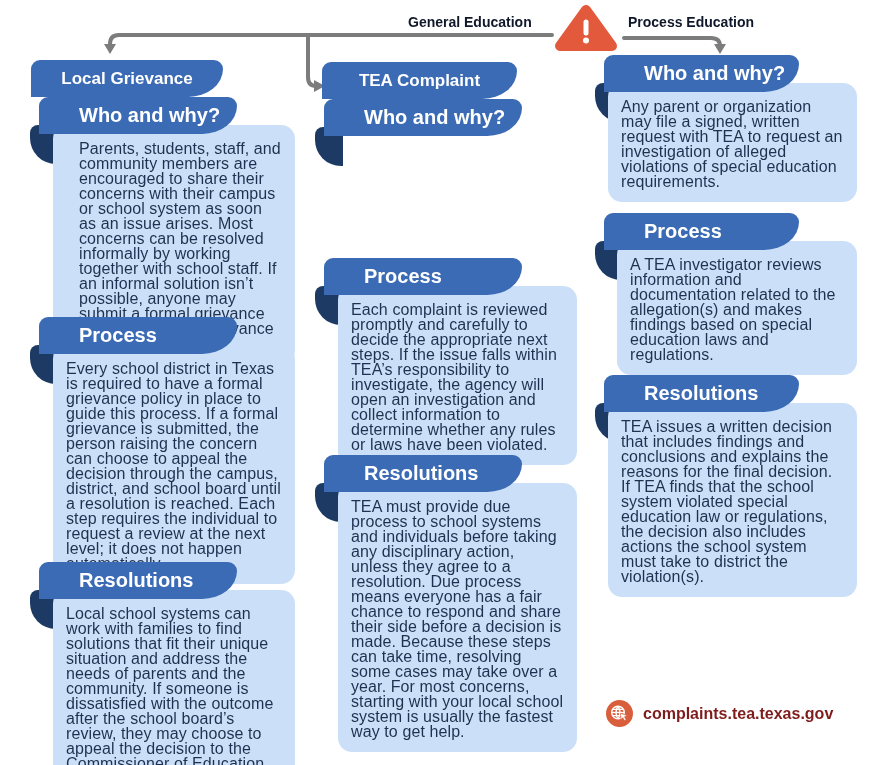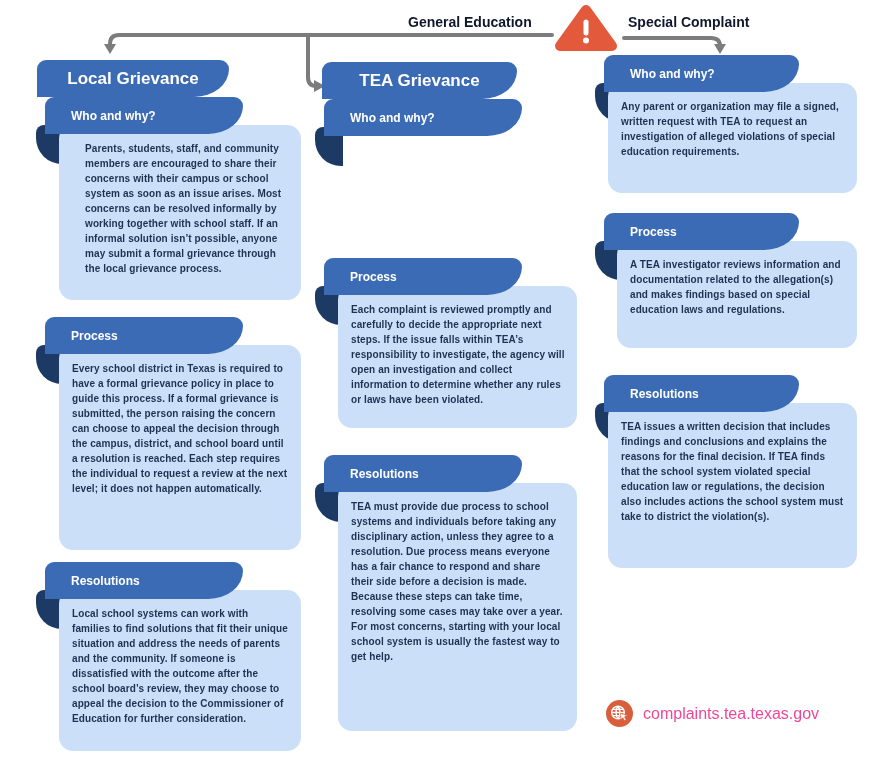--- a/index.html
+++ b/index.html
@@ -5,29 +5,29 @@
   html,body{margin:0;padding:0;background:#fff;}
   .canvas{position:relative;width:882px;height:765px;background:#ffffff;overflow:hidden;
           font-family:"Liberation Sans","DejaVu Sans",sans-serif;}
   .toplabel{position:absolute;font-size:14px;font-weight:bold;color:#0f172a;white-space:nowrap;}
   .connectors{position:absolute;left:0;top:0;}
   .col{position:absolute;}
   .ribbon{position:relative;height:37px;background:#3b6bb5;color:#ffffff;font-weight:bold;
           border-radius:12px 12px 46px 0 / 12px 12px 37px 0;display:flex;align-items:center;}
   .title-ribbon{justify-content:center;font-size:17px;z-index:3;}
   .card{position:absolute;left:0;width:100%;}
-  .hdr{margin-left:9px;width:198px;font-size:12px;padding-left:26px;box-sizing:border-box;
+  .hdr{margin-left:9px;width:198px;font-size:20px;padding-left:40px;box-sizing:border-box;
        position:relative;z-index:2;}
   .fold{position:absolute;left:0;top:28px;width:28px;height:39px;background:#1c3a63;
         border-radius:8px 0 0 26px;z-index:0;}
   .bd{position:relative;z-index:1;margin-left:23px;margin-top:-9px;background:#cbe0f8;
-      border-radius:14px;padding:16px 12px 13px 13px;font-size:10px;line-height:15px;
-      color:#1f3150;letter-spacing:0.1px;font-weight:bold;}
+      border-radius:14px;padding:16px 12px 13px 13px;font-size:16px;line-height:15px;
+      color:#1f3150;letter-spacing:0.1px;}
   .footer{position:absolute;left:606px;top:700px;display:flex;align-items:center;gap:10px;}
-  .footer .link{color:#ec4899;font-weight:normal;font-size:16px;}
+  .footer .link{color:#7f1d1d;font-weight:bold;font-size:16px;}
 </style>
 </head>
 <body>
 
 <div class="canvas">
 
   <svg class="connectors" width="882" height="100" viewBox="0 0 882 100">
     <g stroke="#7c7c7c" stroke-width="4" fill="none" stroke-linecap="round">
       <path d="M110 46 L110 44 Q110 35 119 35 L552 35"></path>
       <path d="M308 35 L308 77 Q308 86 316 86"></path>
@@ -39,43 +39,43 @@
       <polygon points="714,44 726,44 720,54"></polygon>
     </g>
   </svg>
 
   <div class="toplabel" style="left:408px;top:14px;">General Education</div>
   <svg style="position:absolute;left:545px;top:0;" width="82" height="56" viewBox="0 0 82 56">
     <polygon points="41,10 15,46 67,46" fill="#e2593b" stroke="#e2593b" stroke-width="10" stroke-linejoin="round"></polygon>
     <path d="M41 22 L41 33" stroke="#ffffff" stroke-width="5" stroke-linecap="round" fill="none"></path>
     <circle cx="41" cy="40.5" r="3" fill="#ffffff"></circle>
   </svg>
-  <div class="toplabel" style="left:628px;top:14px;">Special Complaint</div>
+  <div class="toplabel" style="left:628px;top:14px;">Process Education</div>
 
-  <div class="col" style="left:36px;top:60px;width:265px;height:496px;">
+  <div class="col" style="left:30px;top:60px;width:265px;height:496px;">
     <div class="ribbon title-ribbon" style="position:absolute;left:1px;top:0;width:192px;">Local Grievance</div>
     <div class="card" style="top:37px;">
       <div class="fold"></div>
       <div class="ribbon hdr">Who and why?</div>
       <div class="bd" style="min-height:146px;padding-left:26px;">Parents, students, staff, and community members are encouraged to share their concerns with their campus or school system as soon as an issue arises. Most concerns can be resolved informally by working together with school staff. If an informal solution isn’t possible, anyone may submit a formal grievance through the local grievance process.</div>
     </div>
     <div class="card" style="top:257px;">
       <div class="fold"></div>
       <div class="ribbon hdr">Process</div>
       <div class="bd" style="min-height:176px;">Every school district in Texas is required to have a formal grievance policy in place to guide this process. If a formal grievance is submitted, the person raising the concern can choose to appeal the decision through the campus, district, and school board until a resolution is reached. Each step requires the individual to request a review at the next level; it does not happen automatically.</div>
     </div>
     <div class="card" style="top:502px;">
       <div class="fold"></div>
       <div class="ribbon hdr">Resolutions</div>
       <div class="bd" style="min-height:132px;">Local school systems can work with families to find solutions that fit their unique situation and address the needs of parents and the community. If someone is dissatisfied with the outcome after the school board’s review, they may choose to appeal the decision to the Commissioner of Education for further consideration.</div>
     </div>
   </div>
 
   <div class="col" style="left:315px;top:62px;width:262px;height:700px;">
-    <div class="ribbon title-ribbon" style="position:absolute;left:7px;top:0;width:195px;">TEA Grievance</div>
+    <div class="ribbon title-ribbon" style="position:absolute;left:7px;top:0;width:195px;">TEA Complaint</div>
     <div class="card" style="top:37px;">
       <div class="fold"></div>
       <div class="ribbon hdr">Who and why?</div>
     </div>
     <div class="card" style="top:196px;">
       <div class="fold"></div>
       <div class="ribbon hdr">Process</div>
       <div class="bd" style="min-height:113px;">Each complaint is reviewed promptly and carefully to decide the appropriate next steps. If the issue falls within TEA’s responsibility to investigate, the agency will open an investigation and collect information to determine whether any rules or laws have been violated.</div>
     </div>
     <div class="card" style="top:393px;">

